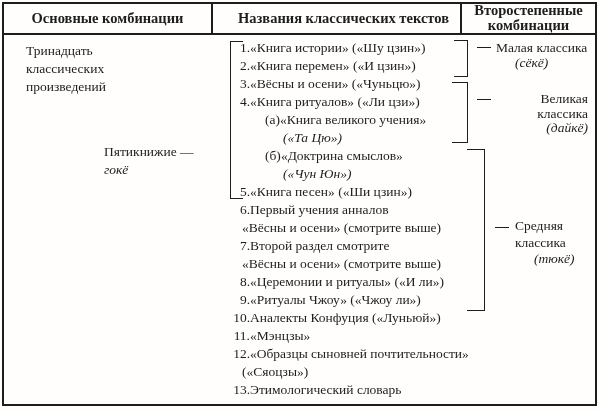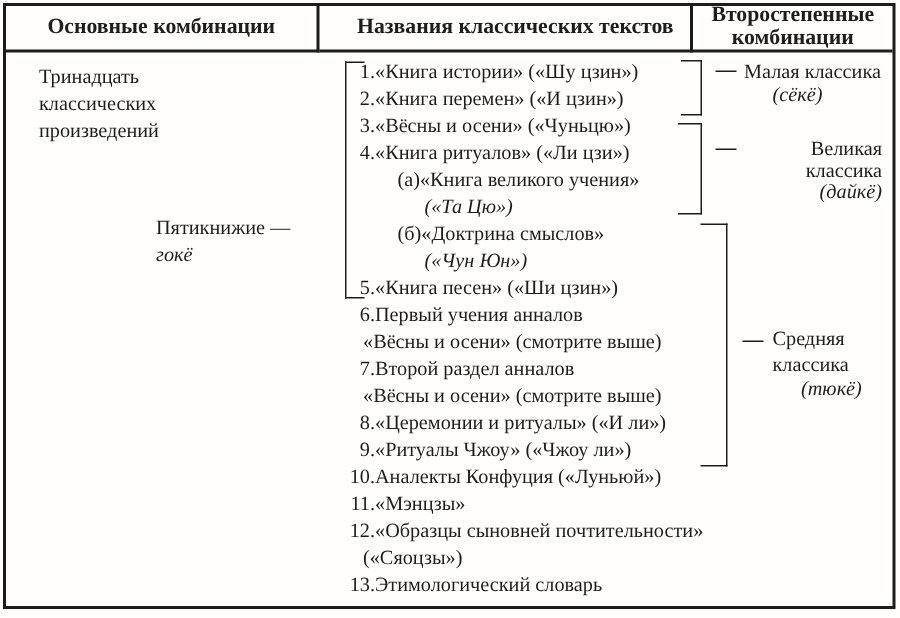--- a/index.html
+++ b/index.html
@@ -115,21 +115,21 @@
       </div>
       <div class="row item">
         <span class="marker">6.</span>
         <span class="text">Первый учения анналов</span>
       </div>
       <div class="row cont">
         <span class="text">«Вёсны и осени» (смотрите выше)</span>
       </div>
       <div class="row item">
         <span class="marker">7.</span>
-        <span class="text">Второй раздел анналов</span>
+        <span class="text">Второй раздел смотрите</span>
       </div>
       <div class="row cont">
         <span class="text">«Вёсны и осени» (смотрите выше)</span>
       </div>
       <div class="row item italic">
         <span class="marker">8.</span>
         <span class="text">«Церемонии и ритуалы» («И ли»)</span>
       </div>
       <div class="row item">
         <span class="marker">9.</span>

